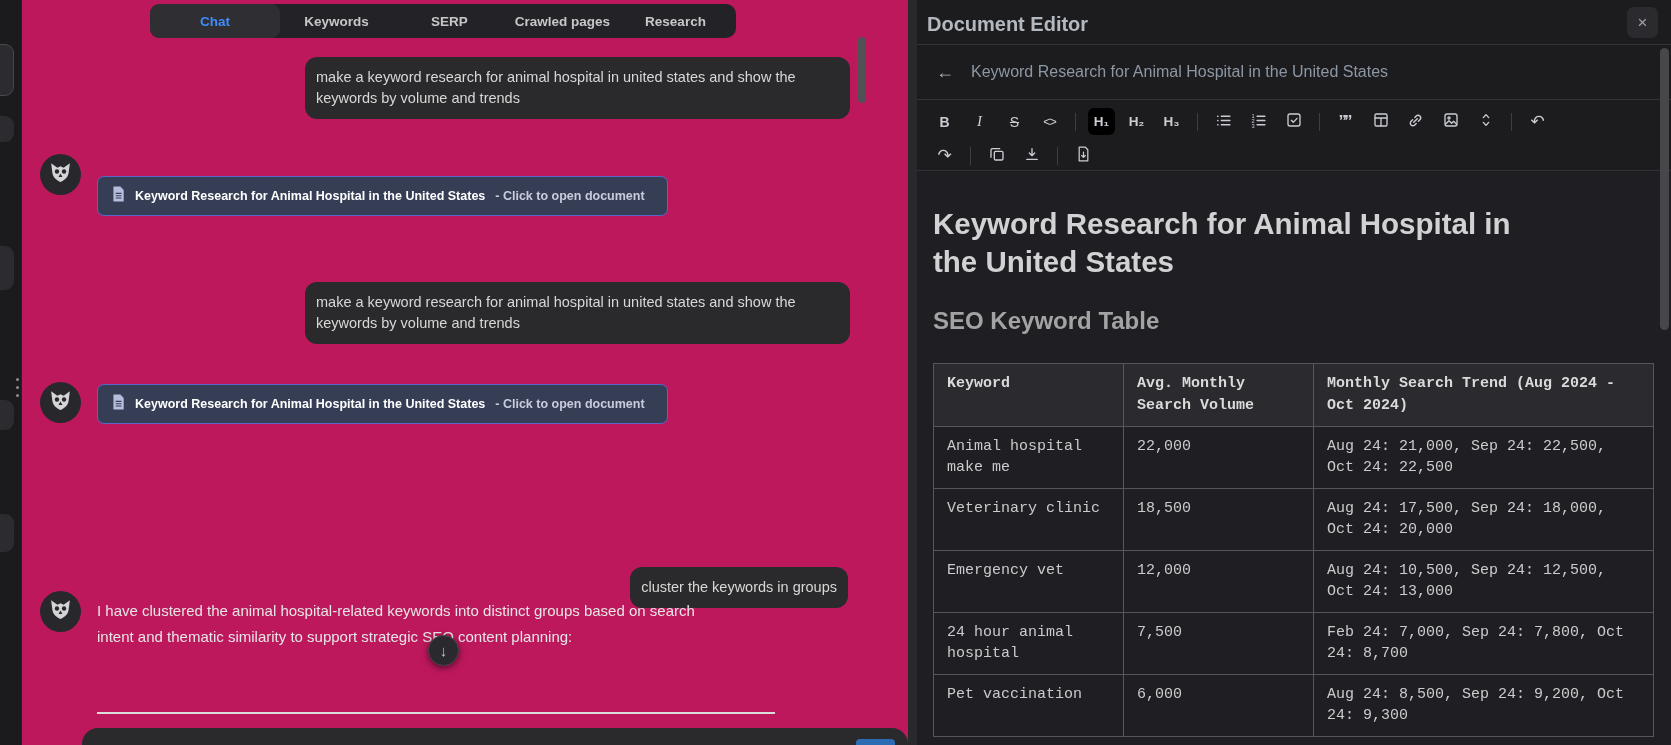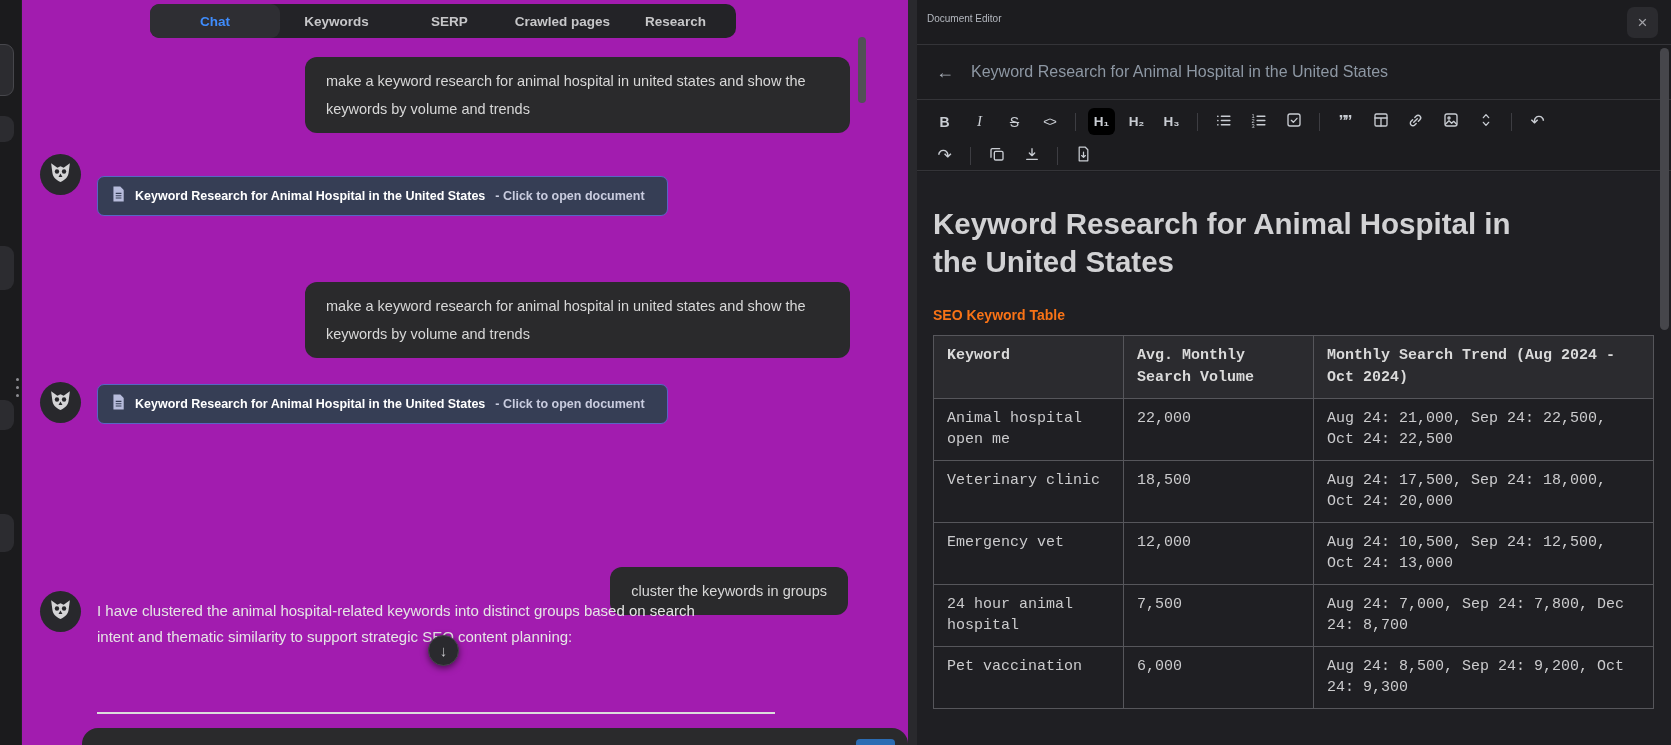--- a/index.html
+++ b/index.html
@@ -9,26 +9,26 @@
 
   
   .rail { position:absolute; left:0; top:0; width:22px; height:745px; background:#1b1b1d; border-right:1px solid #232326; }
   .rail-item { position:absolute; left:-10px; width:24px; background:#2c2c30; border-radius:9px; }
   .rail-item.bordered { border:1px solid #47474c; }
   .drag-dots { position:absolute; left:16px; top:378px; width:12px; height:20px;
                display:grid; grid-template-columns:repeat(2,1fr); grid-gap:4px 4px; cursor:grab; }
   .drag-dots i { width:3px; height:3px; border-radius:50%; background:#8e8e93; }
 
   
-  .chat { position:absolute; left:22px; top:0; width:886px; height:745px; background:#a21caf; }
+  .chat { position:absolute; left:22px; top:0; width:886px; height:745px; background:#be185d; }
   .tabbar { position:absolute; left:128px; top:4px; height:34px; width:586px; background:#232327; border-radius:10px; display:flex; align-items:stretch; }
   .tab { display:flex; align-items:center; justify-content:center; width:113px; color:#c7c7c9; font-size:13.5px; font-weight:bold; cursor:pointer; }
   .tab.active { width:130px; background:#2e2e33; border-radius:9px; color:#3f8cfc; }
 
-  .bubble { position:absolute; background:#2a2a2c; border-radius:12px; padding:10px 21px; font-size:14.5px; line-height:28px; color:#d8d8d8; }
+  .bubble { position:absolute; background:#2a2a2c; border-radius:12px; padding:10px 11px; font-size:14.5px; line-height:21px; color:#d8d8d8; }
   .bubble.w { width:545px; }
 
   .avatar { position:absolute; left:18px; width:41px; height:41px; border-radius:50%; background:#28282c; display:flex; align-items:center; justify-content:center; }
 
   .doccard { position:absolute; left:75px; width:571px; height:40px; background:#363e55; border:1px solid #5766c4; border-radius:7px;
              display:flex; align-items:center; gap:10px; padding:0 13px; cursor:pointer; white-space:nowrap; overflow:hidden; }
   .doccard .t { font-size:12.5px; font-weight:bold; color:#ffffff; }
   .doccard .a { font-size:12.5px; font-weight:bold; color:#c9ccdf; }
 
   .assist-text { position:absolute; left:75px; top:598px; width:620px; font-size:15px; line-height:26px; color:#e6e6e6; }
@@ -41,21 +41,21 @@
   .inputbar { position:absolute; left:60px; top:728px; width:826px; height:17px; background:#2a2a2c; border-radius:16px 16px 0 0; }
   .sendstub { position:absolute; left:834px; top:739px; width:39px; height:6px; background:#2b6cb3; border-radius:4px 4px 0 0; }
   .chat-sb { position:absolute; left:836px; top:37px; width:8px; height:66px; background:#515156; border-radius:4px; }
 
   
   .gutter { position:absolute; left:908px; top:0; width:9px; height:745px; background:#29292d; }
 
   
   .editor { position:absolute; left:917px; top:0; width:754px; height:745px; background:#1c1c1f; }
   .ed-header { position:relative; height:45px; border-bottom:1px solid #343438; }
-  .ed-title { position:absolute; left:10px; top:13px; font-size:10px; font-weight:normal; color:#b4b8bf; }
+  .ed-title { position:absolute; left:10px; top:13px; font-size:20px; font-weight:bold; color:#b4b8bf; }
   .ed-close { position:absolute; right:13px; top:7px; width:31px; height:31px; border-radius:7px; background:#2b2b2f;
               display:flex; align-items:center; justify-content:center; color:#a3a3a8; font-size:17px; cursor:pointer; }
   .ed-subheader { height:55px; border-bottom:1px solid #343438; display:flex; align-items:center; padding-left:19px; gap:17px; }
   .back { color:#a9afb8; font-size:18px; cursor:pointer; }
   .doc-nav-title { font-size:16px; color:#8d97a3; }
 
   .toolbar { position:relative; height:71px; border-bottom:1px solid #343438; padding:6px 0 0 10px; }
   .tbrow { display:flex; align-items:center; height:31px; }
   .tb { min-width:27px; height:27px; margin:0 4px; border-radius:6px; display:flex; align-items:center; justify-content:center;
         color:#c9cdd3; font-size:14px; cursor:pointer; }
@@ -72,21 +72,21 @@
 
   .savebtn { position:absolute; right:18px; top:131px; height:29px; padding:0 12px; background:#2180f3; border-radius:7px;
              display:flex; align-items:center; gap:7px; color:#fff; font-size:13.5px; font-weight:bold; cursor:pointer; }
   .savebtn svg { stroke:#fff; fill:none; stroke-width:2; }
 
   .tooltip { position:absolute; left:126px; top:176px; padding:3px 10px; background:#d9d9d9; color:#1c1c1c;
              border-radius:5px; font-size:12.5px; box-shadow:0 2px 6px rgba(0,0,0,.4); white-space:nowrap; }
 
   .canvas { position:absolute; left:0; top:172px; width:754px; height:573px; background:#1f1f23; padding:33px 0 0 16px; overflow:hidden; }
   .doc-h1 { width:610px; font-size:29.5px; line-height:38px; font-weight:bold; color:#d2d2d4; margin-bottom:26px; }
-  .doc-h2 { font-size:14px; font-weight:bold; color:#f97316; margin-bottom:12px; }
+  .doc-h2 { font-size:24px; font-weight:bold; color:#a3a3a3; margin-bottom:28px; }
   table.kw { border-collapse:collapse; table-layout:fixed; width:720px; }
   table.kw th, table.kw td { border:1px solid #56565b; text-align:left; vertical-align:top; padding:9px 13px;font-family:Liberation Mono, monospace; }
   table.kw th { background:#2b2b2f; color:#dadada; font-size:15px; font-weight:bold; line-height:22px; height:62px; }
   table.kw td { color:#cbcbcd; font-size:15px; line-height:21px; height:62px; }
   .ed-sb { position:absolute; right:2px; top:48px; width:9px; height:282px; background:#46464b; border-radius:5px; }
 </style>
 </head>
 <body>
 
 <div id="app">
@@ -310,38 +310,38 @@
           </colgroup>
         <thead>
           <tr>
             <th>Keyword</th>
             <th>Avg. Monthly Search Volume</th>
             <th>Monthly Search Trend (Aug 2024 - Oct 2024)</th>
           </tr>
         </thead>
         <tbody>
           <tr>
-            <td>Animal hospital open me</td>
+            <td>Animal hospital make me</td>
             <td>22,000</td>
             <td>Aug 24: 21,000, Sep 24: 22,500, Oct 24: 22,500</td>
           </tr>
           <tr>
             <td>Veterinary clinic</td>
             <td>18,500</td>
             <td>Aug 24: 17,500, Sep 24: 18,000, Oct 24: 20,000</td>
           </tr>
           <tr>
             <td>Emergency vet</td>
             <td>12,000</td>
             <td>Aug 24: 10,500, Sep 24: 12,500, Oct 24: 13,000</td>
           </tr>
           <tr>
             <td>24 hour animal hospital</td>
             <td>7,500</td>
-            <td>Aug 24: 7,000, Sep 24: 7,800, Dec 24: 8,700</td>
+            <td>Feb 24: 7,000, Sep 24: 7,800, Oct 24: 8,700</td>
           </tr>
           <tr>
             <td>Pet vaccination</td>
             <td>6,000</td>
             <td>Aug 24: 8,500, Sep 24: 9,200, Oct 24: 9,300</td>
           </tr>
         </tbody>
       </table>
     </div>
 

